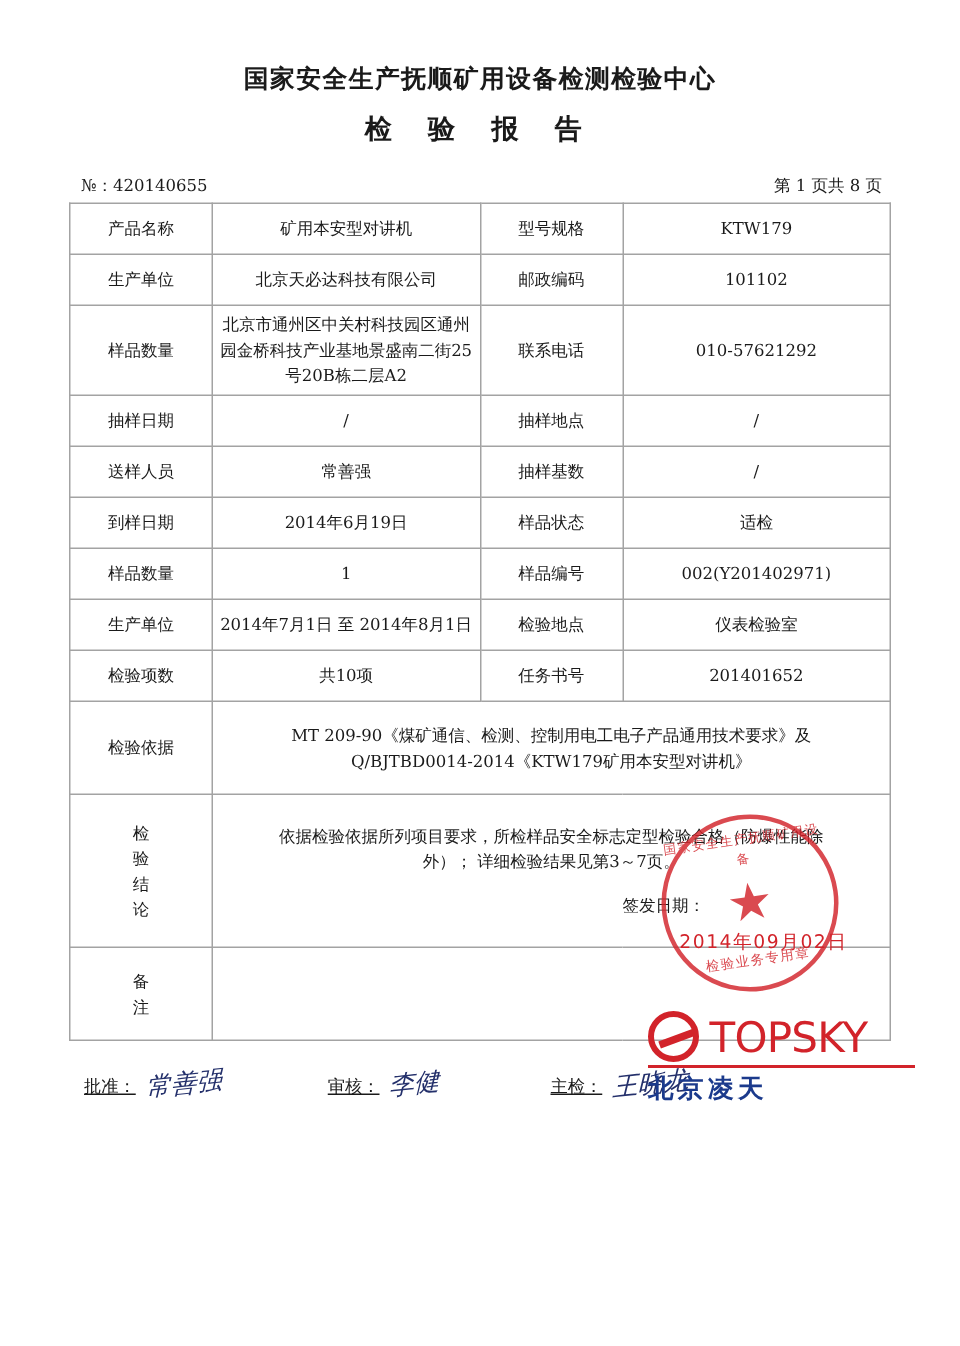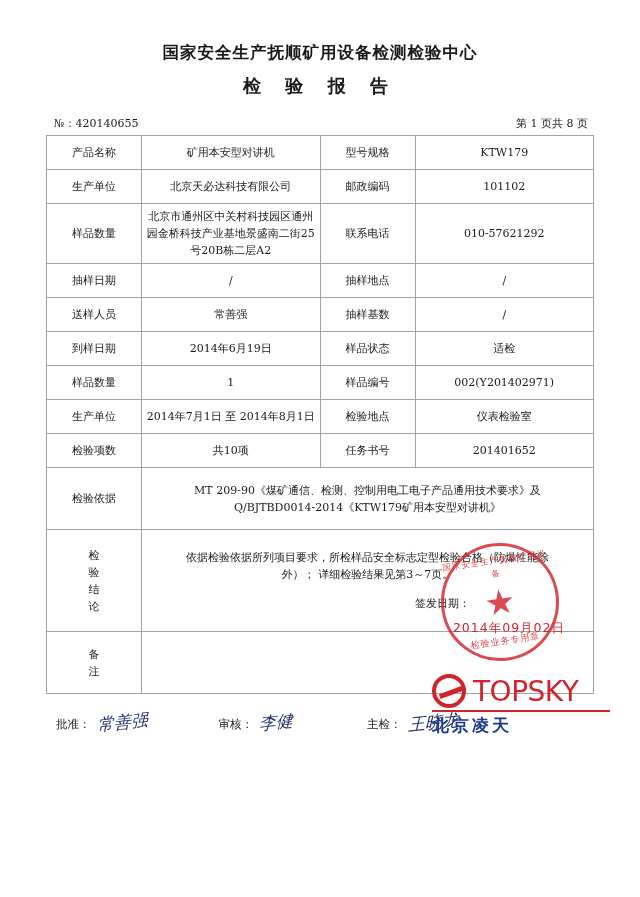--- a/index.html
+++ b/index.html
@@ -127,21 +127,21 @@
   }
   .signatures{
     display:flex;
     margin-top:14px;
     font-size:11.5px;
     font-family:"DejaVu Serif","Liberation Serif",serif;
     padding:0 10px;
     align-items:flex-end;
   }
   .sig-group{display:flex;align-items:flex-end;}
-  .sig-label{padding-bottom:2px;}
+  .sig-label{padding-bottom:2px;text-decoration:underline;}
   .sig-line{
     width:86px;
     margin-left:2px;
     position:relative;
     height:26px;
   }
   .sig-hand{
     position:absolute;
     left:4px;bottom:0;
     color:#24306b;

